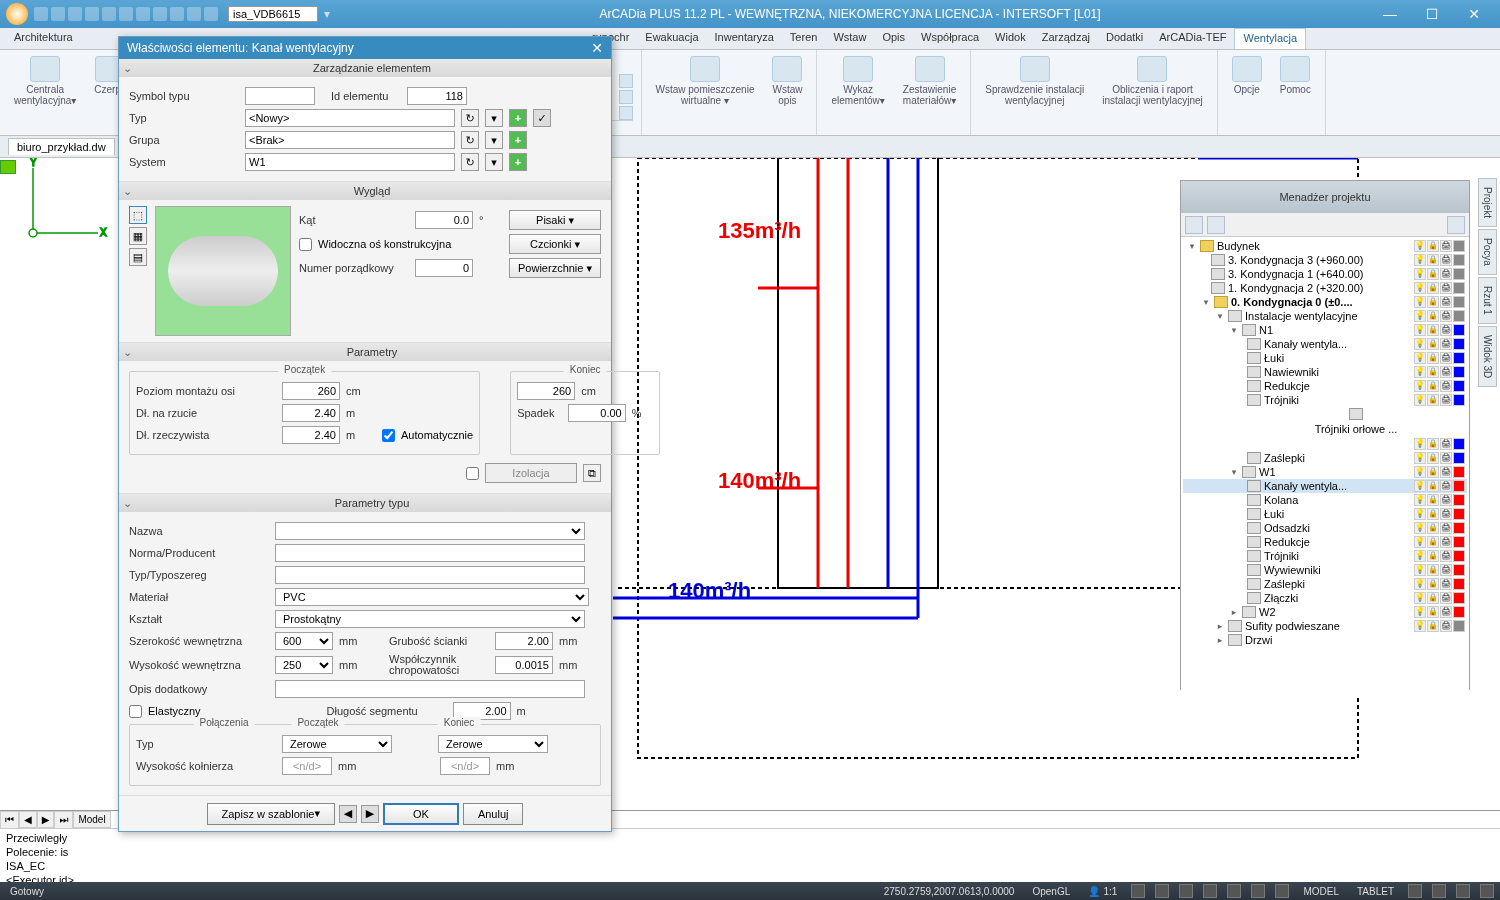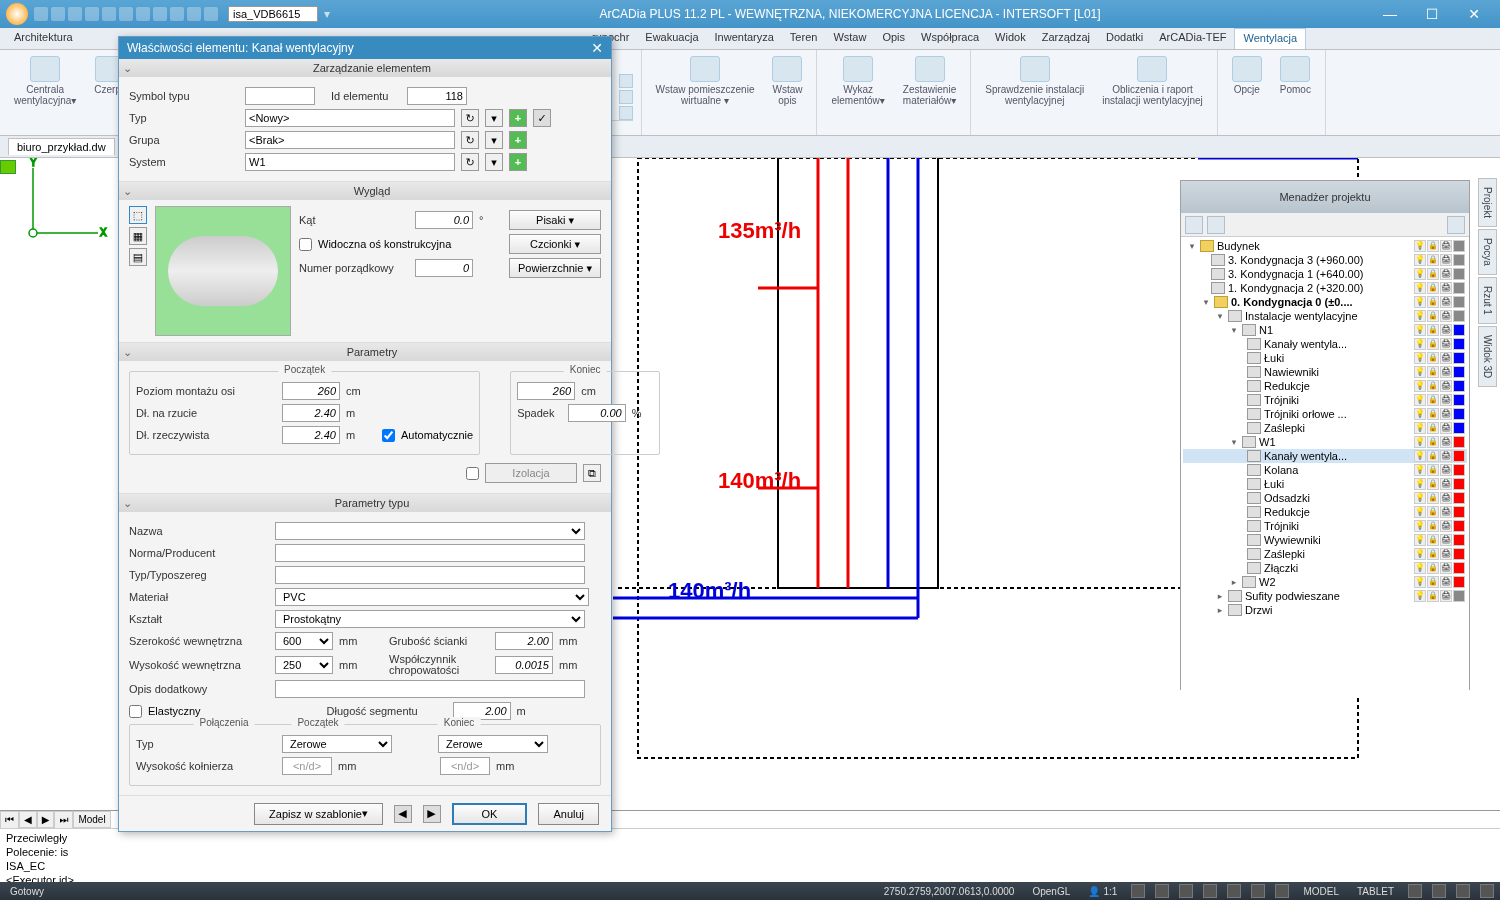--- a/index.html
+++ b/index.html
@@ -73,23 +73,23 @@
 .dialog .row label { width:110px; color:#333; }
 .dialog .row label.w140 { width:140px; }
 .dialog input[type=text], .dialog select { border:1px solid #a0a0a0; padding:1px 3px; font-size:11px; height:18px; background:#fff; }
 .dialog .btn-sm { width:18px; height:18px; border:1px solid #999; background:#f0f0f0; cursor:pointer; display:inline-flex; align-items:center; justify-content:center; font-size:11px; }
 .dialog .btn-sm.plus { background:#5b5; color:#fff; font-weight:bold; }
 .dialog .btn-wide { width:92px; height:20px; border:1px solid #999; background:linear-gradient(#fdfdfd,#e6e6e6); cursor:pointer; display:flex; align-items:center; justify-content:center; gap:3px; }
 .dialog .preview { width:170px; height:130px; background:#98e098; border:1px solid #aaa; display:flex; align-items:center; justify-content:center; }
 .dialog .preview .pipe { width:110px; height:70px; background:linear-gradient(#ccc,#eee,#ccc); border-radius:35px; position:relative; }
 .dialog .fieldset { border:1px solid #ccc; border-radius:2px; padding:6px; position:relative; margin:4px 0; }
 .dialog .fieldset .legend { position:absolute; top:-8px; left:50%; transform:translateX(-50%); background:#f4f4f4; padding:0 6px; font-size:10px; color:#555; }
-.dialog .numfield { width:58px; text-align:right;font-style:italic; }
+.dialog .numfield { width:58px; text-align:right; }
 .dialog .unit { width:24px; color:#333; }
-.dialog .footer { position:absolute; bottom:0; left:0; right:0; height:36px; display:flex; align-items:center; justify-content:flex-end; gap:11px; padding:4px 12px; background:#f4f4f4; border-top:1px solid #ddd; }
+.dialog .footer { position:absolute; bottom:0; left:0; right:0; height:36px; display:flex; align-items:center; justify-content:center; gap:4px; padding:4px 12px; background:#f4f4f4; border-top:1px solid #ddd; }
 .dialog .footer .btn { height:22px; padding:0 14px; border:1px solid #888; background:linear-gradient(#fdfdfd,#e6e6e6); cursor:pointer; display:flex; align-items:center; }
 .dialog .footer .btn.primary { border:2px solid #2f7db8; padding:0 28px; }
 .params-grid { display:flex; gap:30px; }
 .coord { position:absolute; left:14px; bottom:4px; width:90px; height:90px; }
 </style>
 </head>
 <body>
 
 <div class="titlebar">
   <div class="logo"></div>
@@ -412,21 +412,21 @@
             <div class="node" style="padding-left: 64px;">
               <span class="ic sys"></span>
               <span class="lbl">Trójniki</span>
               <span class="cols">
                 <span>💡</span>
                 <span>🔒</span>
                 <span>🖨</span>
                 <span class="sw "></span>
               </span>
             </div>
-            <div class="node" style="padding-left: 64px;">
+            <div class="node" style="padding-left: 64px; flex-direction: column;">
               <span class="ic sys"></span>
               <span class="lbl">Trójniki orłowe ...</span>
               <span class="cols">
                 <span>💡</span>
                 <span>🔒</span>
                 <span>🖨</span>
                 <span class="sw "></span>
               </span>
             </div>
             <div class="node" style="padding-left: 64px;">

